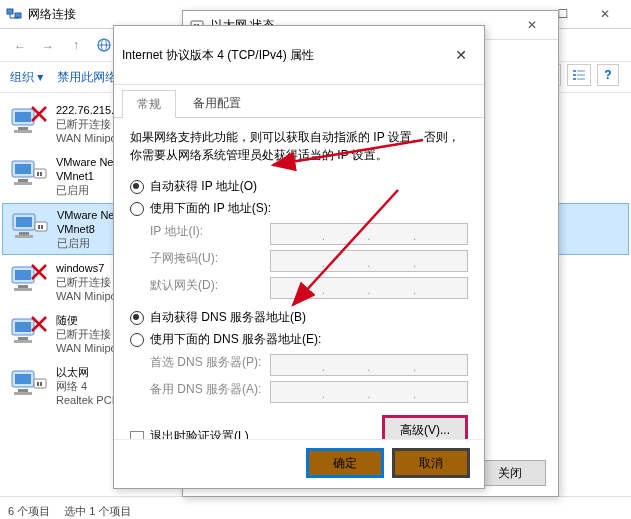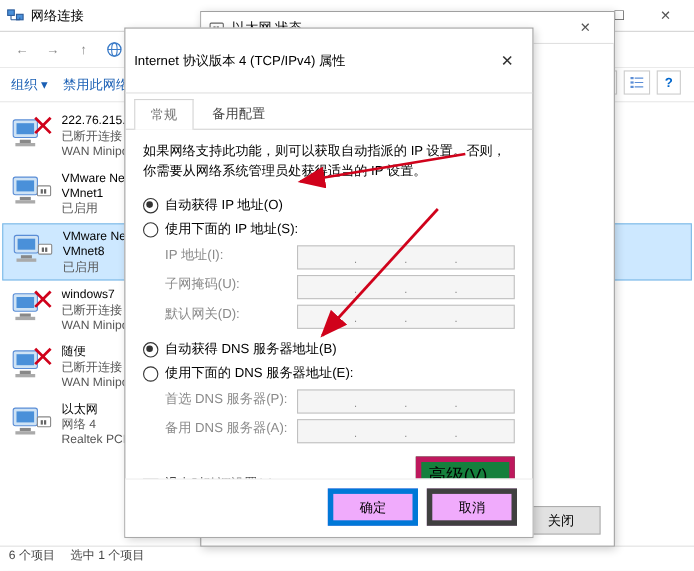--- a/index.html
+++ b/index.html
@@ -19,21 +19,21 @@
 .toolitem{margin-right:14px;color:#1a5fb4;cursor:default}
 .rightctrls{margin-left:auto;display:flex;gap:4px;align-items:center}
 .list{padding:6px 2px}
 .adapter{display:flex;align-items:flex-start;padding:4px 6px;margin-bottom:2px}
 .adapter.sel{background:#cde8ff;border:1px solid #7ab8e6}
 .aicon{width:42px;height:36px;margin-right:6px;flex-shrink:0;position:relative}
 .aicon svg{width:42px;height:36px}
 .atext{line-height:14px;font-size:11px;overflow:hidden}
 .atext .l1{color:#000}
 .atext .l2,.atext .l3{color:#555}
-.statusbar{position:absolute;bottom:0;left:0;right:0;height:22px;border-top:1px solid #e0e0e0;display:flex;align-items:flex-start;padding:0 8px;font-size:11px;color:#444}
+.statusbar{position:absolute;bottom:0;left:0;right:0;height:22px;border-top:1px solid #e0e0e0;display:flex;align-items:flex-end;padding:0 8px;font-size:11px;color:#444}
 
 
 .midwin{left:182;top:10px;width:375px;height:485px;background:#fff}
 .midwin .titlebar{background:#fff}
 .midbtn{position:absolute;bottom:10px;right:12px;min-width:70px;height:24px;border:1px solid #adadad;background:#e1e1e1;display:flex;align-items:center;justify-content:center;font-size:12px}
 
 
 .dlg{left:113px;top:25px;width:370px;height:462px;background:#fff}
 .dlg .titlebar{padding:15px 8px}
 .dlg .close{width:30px;height:20px;display:flex;align-items:center;justify-content:center;font-size:14px;color:#333}
@@ -46,23 +46,23 @@
 .radio{display:flex;align-items:center;margin:5px 0}
 .radio .dot{width:12px;height:12px;border:1px solid #333;border-radius:50%;margin-right:6px;position:relative;flex-shrink:0}
 .radio.on .dot::after{content:"";position:absolute;left:2px;top:2px;width:6px;height:6px;background:#333;border-radius:50%}
 .fields{margin:6px 0 6px 20px}
 .frow{display:flex;align-items:flex-start;margin:5px 0}
 .flabel{width:120px;color:#8a8a8a;font-size:12px}
 .ipbox{flex:1;height:20px;border:1px solid #c0c0c0;background:#f5f5f5;position:relative}
 .ipbox .dots{position:absolute;inset:0;display:flex;justify-content:space-evenly;align-items:flex-end;color:#8a8a8a;font-size:10px;padding:0 8px 2px}
 .chkrow{display:flex;align-items:flex-end;margin-top:12px}
 .chk{width:12px;height:12px;border:1px solid #888;margin-right:6px}
-.advbtn{margin-left:auto;min-width:80px;height:24px;border:5px solid #be185d;background:#15803d;display:flex;align-items:center;justify-content:center;font-size:16px}
+.advbtn{margin-left:auto;min-width:80px;height:24px;border:3px solid #be185d;background:#e5e5e5;display:flex;align-items:center;justify-content:center;font-size:12px}
 .btnrow{display:flex;justify-content:flex-end;gap:8px;padding:8px 14px 10px;border-top:1px solid #eee;position:absolute;bottom:0;left:0;right:0;background:#fff}
-.btn{min-width:72px;height:24px;border:5px solid #404040;background:#f0abfc;display:flex;align-items:center;justify-content:center;font-size:12px}
+.btn{min-width:72px;height:24px;border:3px solid #404040;background:#a16207;display:flex;align-items:center;justify-content:center;font-size:12px}
 .btn.primary{border-color:#0078d7}
 
 
 .arrowlayer{position:absolute;left:113px;top:25px;width:370px;height:462px;pointer-events:none;z-index:50}
 </style>
 </head>
 <body>
 
 <div class="win bgwin">
   <div class="titlebar">

